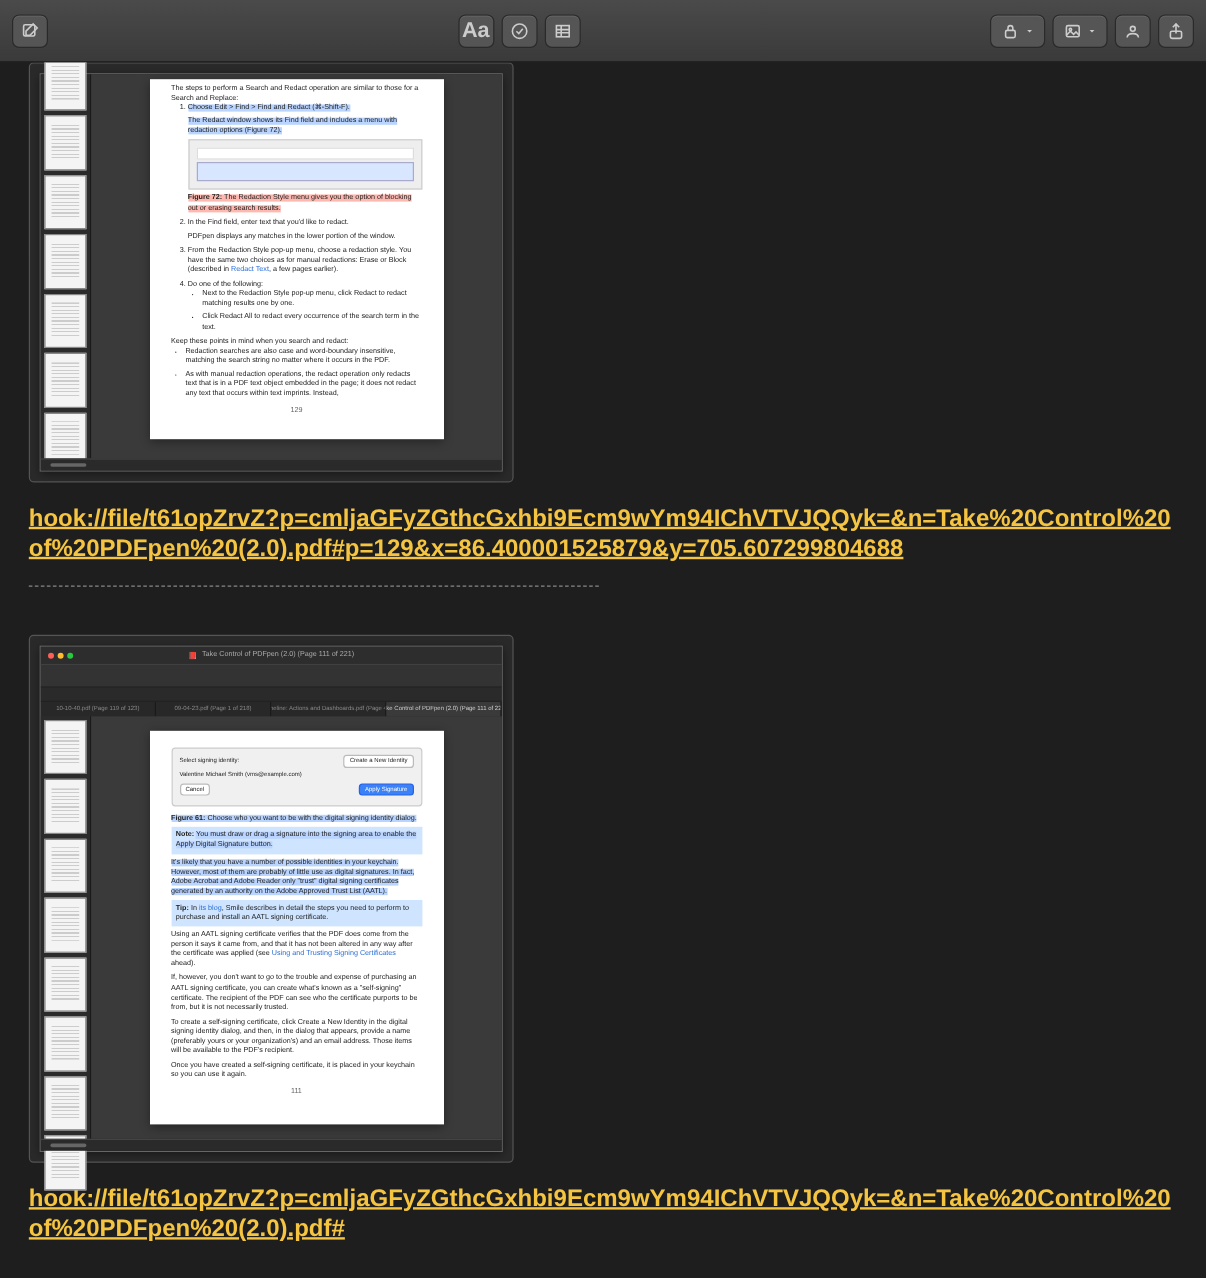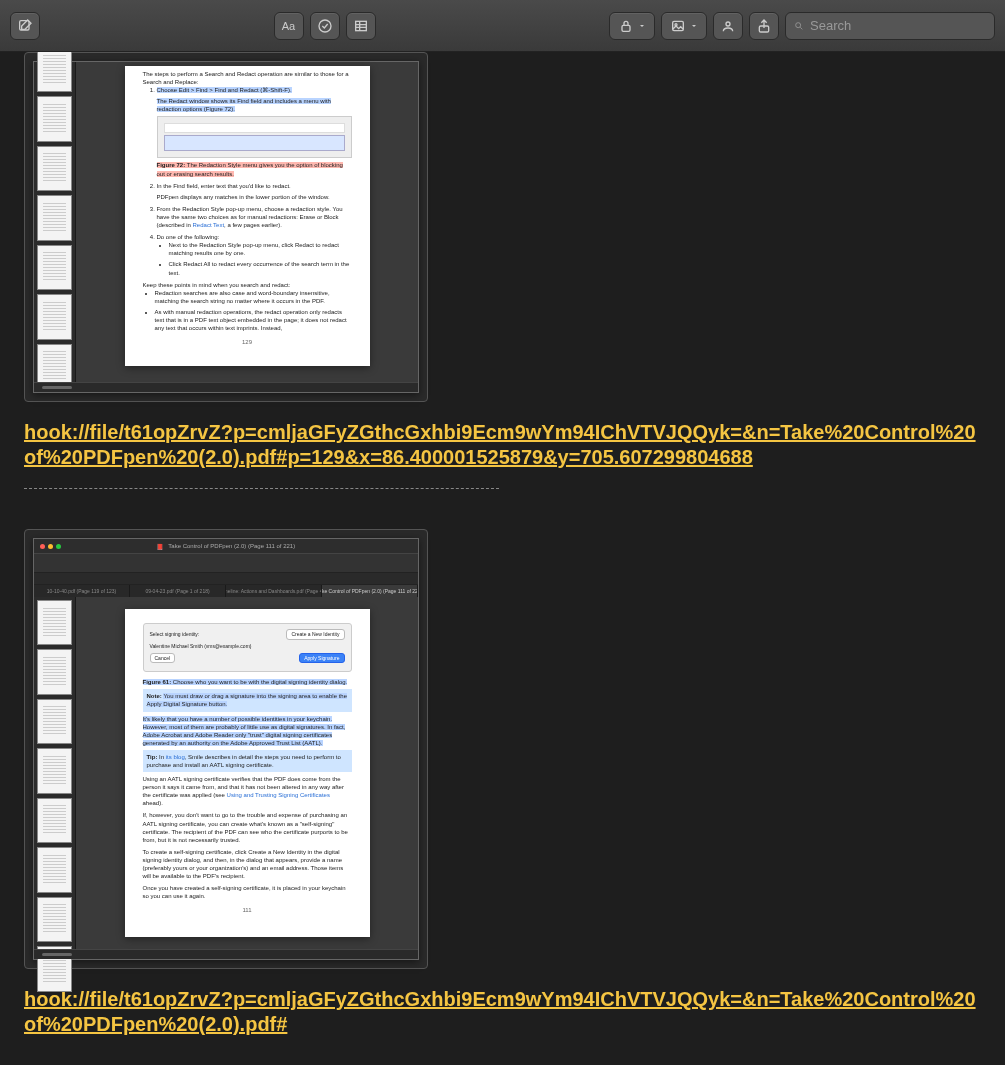--- a/index.html
+++ b/index.html
@@ -269,21 +269,21 @@
   <div class="tb-btn">
     <svg viewBox="0 0 24 24" fill="none" stroke="currentColor" stroke-width="2">
         <rect x="4" y="4" width="14" height="14" rx="2"></rect>
         <path d="M16 3l5 5-9 9H7v-5z"></path>
       </svg>
   </div>
 
   <div class="tb-spacer"></div>
 
   <div class="tb-group">
-    <div class="tb-btn" style="font-weight:400;font-size:11px;">Aa</div>
+    <div class="tb-btn" style="font-weight:700;font-size:18px;">Aa</div>
     <div class="tb-btn">
       <svg viewBox="0 0 24 24" fill="none" stroke="currentColor" stroke-width="2">
           <circle cx="12" cy="12" r="9"></circle>
           <path d="M8 12l3 3 5-6"></path>
         </svg>
     </div>
     <div class="tb-btn">
       <svg viewBox="0 0 24 24" fill="none" stroke="currentColor" stroke-width="2">
           <rect x="4" y="5" width="16" height="14"></rect>
           <path d="M4 10h16M4 14h16M10 5v14"></path>
@@ -317,27 +317,20 @@
       <svg viewBox="0 0 24 24" fill="none" stroke="currentColor" stroke-width="2">
           <circle cx="12" cy="9" r="3"></circle>
           <path d="M5 20c0-3 3-5 7-5s7 2 7 5"></path>
         </svg>
     </div>
     <div class="tb-btn">
       <svg viewBox="0 0 24 24" fill="none" stroke="currentColor" stroke-width="2">
           <path d="M12 3v12M8 7l4-4 4 4"></path>
           <rect x="5" y="12" width="14" height="9" rx="2"></rect>
         </svg>
-    </div>
-    <div class="tb-search">
-      <svg viewBox="0 0 24 24" fill="none" stroke="currentColor" stroke-width="2" style="width:14px;height:14px">
-          <circle cx="10" cy="10" r="6"></circle>
-          <path d="M20 20l-5-5"></path>
-        </svg>
-      <input type="text" placeholder="Search" style="">
     </div>
   </div>
 </div>
 
 <div class="content">
 
   
   <div class="shot-outer">
     <div class="shot-frame">
       <div class="shot-body" style="height:320px;">

